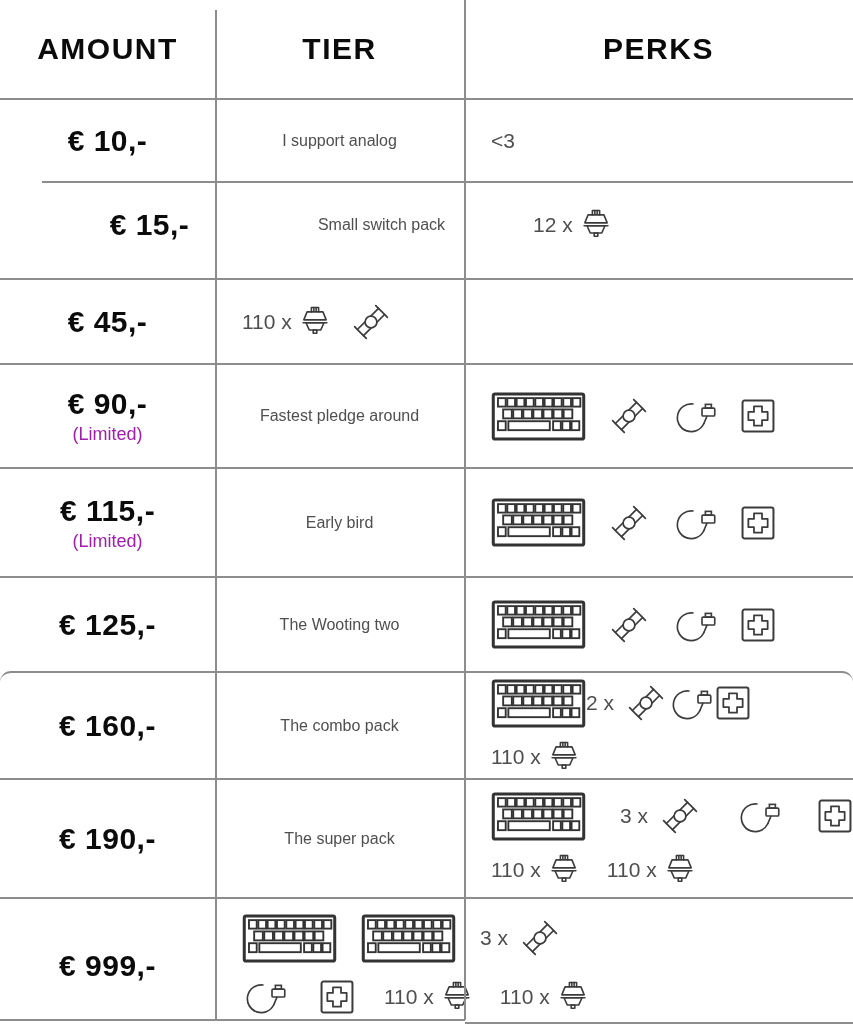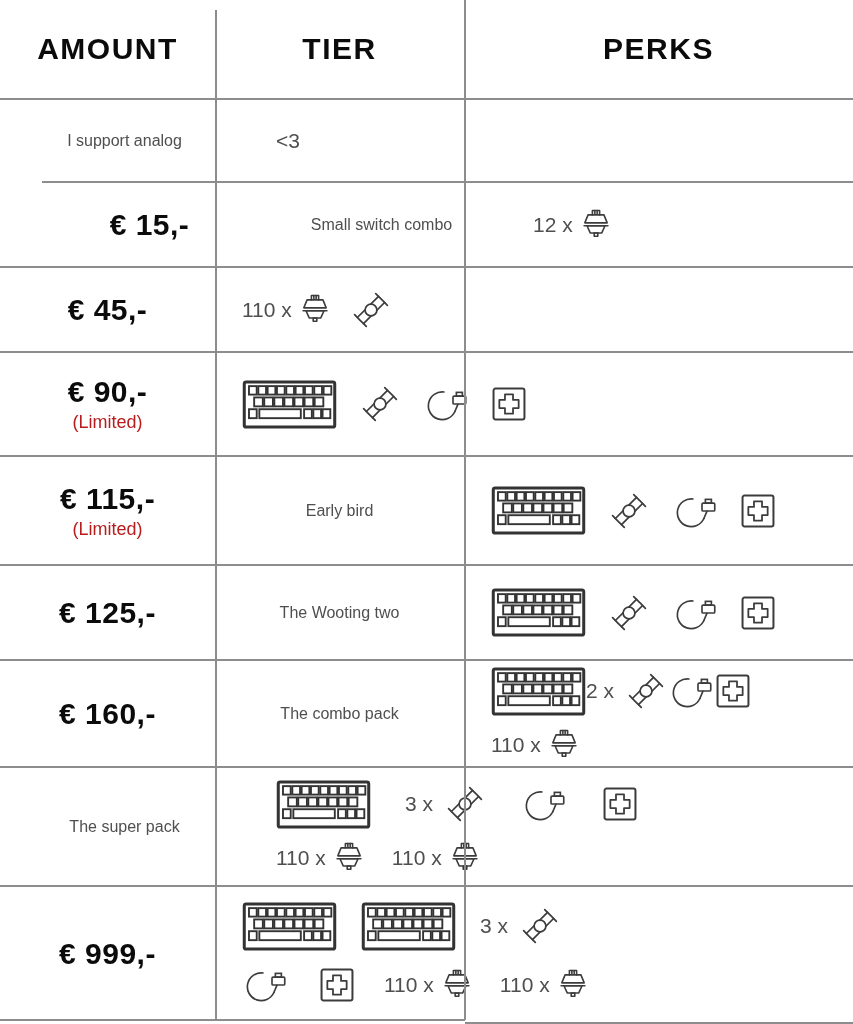--- a/index.html
+++ b/index.html
@@ -13,21 +13,21 @@
   .row { display:flex; box-sizing:border-box; }
   .header-row { height:98px; }
   .body-row { border-top:2px solid #8d8d8d; }
   .cell { display:flex; align-items:center; justify-content:center; box-sizing:border-box; }
   .col-amount { width:215px; flex-direction:column; }
   .col-tier   { width:249px; }
   .col-perks  { flex:1; flex-direction:column; align-items:flex-start; justify-content:center;
                 padding-left:27px; row-gap:13px; }
   .header-cell { font-size:30px; font-weight:700; color:#0b0b0b; letter-spacing:1.5px; }
   .amount-value { font-size:30px; font-weight:700; color:#0b0b0b; letter-spacing:0.5px; white-space:nowrap; }
-  .limited-note { font-size:18px; color:#b91c1c; margin-top:3px; }
+  .limited-note { font-size:18px; color:#a21caf; margin-top:3px; }
   .tier-label { font-size:16px; color:#4f4f4f; text-align:center; }
   .perk-line { display:flex; align-items:center; }
   .perk-item { display:flex; align-items:center; gap:10px; }
   .perk-count, .perk-text { font-size:21px; color:#4f4f4f; white-space:nowrap; }
   .icon { display:flex; align-items:center; justify-content:center; }
   .v-divider { position:absolute; width:2px; background:#8d8d8d; }
   .vd1 { left:215px; top:10px; height:1010px; }
   .vd2 { left:464px; top:0; height:1020px; }
   .bottom-line { position:absolute; left:0; top:1019px; width:465px; height:2px; background:#8d8d8d; }
   .bottom-line-right { position:absolute; left:465px; top:1022px; width:388px; height:2px; background:#8d8d8d; }
@@ -36,37 +36,40 @@
 <body>
 
 <div class="table">
   <div class="row header-row">
     <div class="cell col-amount header-cell">AMOUNT</div>
     <div class="cell col-tier header-cell">TIER</div>
     <div class="cell col-perks header-cell" style="align-items:center;justify-content:center;padding-left:0;">PERKS</div>
   </div>
   <div id="rows">
       <div class="row body-row" style="height: 83px;">
+        <div class="cell col-amount">
+          <div class="amount-value">€ 10,-</div>
+        </div>
         <div class="cell col-tier">
           <span class="tier-label">I support analog</span>
         </div>
         <div class="cell col-perks">
           <div class="perk-line" style="gap: 30px;">
             <span class="perk-item">
               <span class="perk-text">&lt;3</span>
             </span>
           </div>
         </div>
       </div>
       <div class="row body-row" style="height: 85px; margin-left: 42px;">
         <div class="cell col-amount">
           <div class="amount-value">€ 15,-</div>
         </div>
         <div class="cell col-tier">
-          <span class="tier-label">Small switch combo</span>
+          <span class="tier-label">Small switch pack</span>
         </div>
         <div class="cell col-perks">
           <div class="perk-line" style="gap: 30px; justify-content: center;">
             <span class="perk-item">
               <span class="perk-count">12 x</span>
               <span class="icon">
                 <svg width="26" height="32" viewBox="0 0 36 44">
                   <g fill="none" stroke="#3c3c3c" stroke-width="2.2" stroke-linejoin="round" stroke-linecap="round">
       <path d="M13 8 V2 h10 v6"></path>
                     <line x1="16.4" y1="2" x2="16.4" y2="6.5"></line>
@@ -75,21 +78,21 @@
                     <line x1="1.5" y1="23" x2="34.5" y2="23"></line>
       <path d="M5.5 23 L30.5 23 L26 33 L10 33 Z"></path>
                     <rect x="15.5" y="33" width="5" height="4.5"></rect>
                   </g>
                 </svg>
               </span>
             </span>
           </div>
         </div>
       </div>
-      <div class="row body-row" style="height: 85px;">
+      <div class="row body-row" style="height: 85px; margin-top: 12px;">
         <div class="cell col-amount">
           <div class="amount-value">€ 45,-</div>
         </div>
         <div class="cell col-perks">
           <div class="perk-line" style="gap: 21px;">
             <span class="perk-item">
               <span class="perk-count">110 x</span>
               <span class="icon">
                 <svg width="26" height="32" viewBox="0 0 36 44">
                   <g fill="none" stroke="#3c3c3c" stroke-width="2.2" stroke-linejoin="round" stroke-linecap="round">
@@ -119,20 +122,23 @@
                 </svg>
               </span>
             </span>
           </div>
         </div>
       </div>
       <div class="row body-row" style="height: 104px;">
         <div class="cell col-amount">
           <div class="amount-value">€ 90,-</div>
           <div class="limited-note">(Limited)</div>
+        </div>
+        <div class="cell col-tier">
+          <span class="tier-label">Fastest pledge around</span>
         </div>
         <div class="cell col-perks">
           <div class="perk-line" style="gap: 21px;">
             <span class="perk-item">
               <span class="icon">
                 <svg width="95" height="49" viewBox="0 0 100 52">
                   <g fill="none" stroke="#333333">
       <rect x="2" y="2" width="96" height="48" rx="2" stroke-width="3.2"></rect>
       <g stroke-width="2">
       <rect x="7" y="6.5" width="8.2" height="9"></rect>
@@ -357,21 +363,21 @@
                   <g fill="none" stroke="#3c3c3c" stroke-linejoin="round">
       <rect x="2" y="2" width="40" height="40" rx="2.5" stroke-width="2.6"></rect>
       <path stroke-width="2.3" d="M16.8 9.5 h10.4 v7.3 h7.3 v10.4 h-7.3 v7.3 h-10.4 v-7.3 h-7.3 v-10.4 h7.3 Z"></path>
                   </g>
                 </svg>
               </span>
             </span>
           </div>
         </div>
       </div>
-      <div class="row body-row" style="height: 107px;">
+      <div class="row body-row" style="height: 107px; border-radius: 11px;">
         <div class="cell col-amount">
           <div class="amount-value">€ 160,-</div>
         </div>
         <div class="cell col-tier">
           <span class="tier-label">The combo pack</span>
         </div>
         <div class="cell col-perks">
           <div class="perk-line" style="">
             <span class="perk-item">
               <span class="icon">
@@ -458,20 +464,23 @@
       <path d="M5.5 23 L30.5 23 L26 33 L10 33 Z"></path>
                     <rect x="15.5" y="33" width="5" height="4.5"></rect>
                   </g>
                 </svg>
               </span>
             </span>
           </div>
         </div>
       </div>
       <div class="row body-row" style="height: 119px;">
+        <div class="cell col-amount">
+          <div class="amount-value">€ 190,-</div>
+        </div>
         <div class="cell col-tier">
           <span class="tier-label">The super pack</span>
         </div>
         <div class="cell col-perks">
           <div class="perk-line" style="gap: 34px;">
             <span class="perk-item">
               <span class="icon">
                 <svg width="95" height="49" viewBox="0 0 100 52">
                   <g fill="none" stroke="#333333">
       <rect x="2" y="2" width="96" height="48" rx="2" stroke-width="3.2"></rect>

